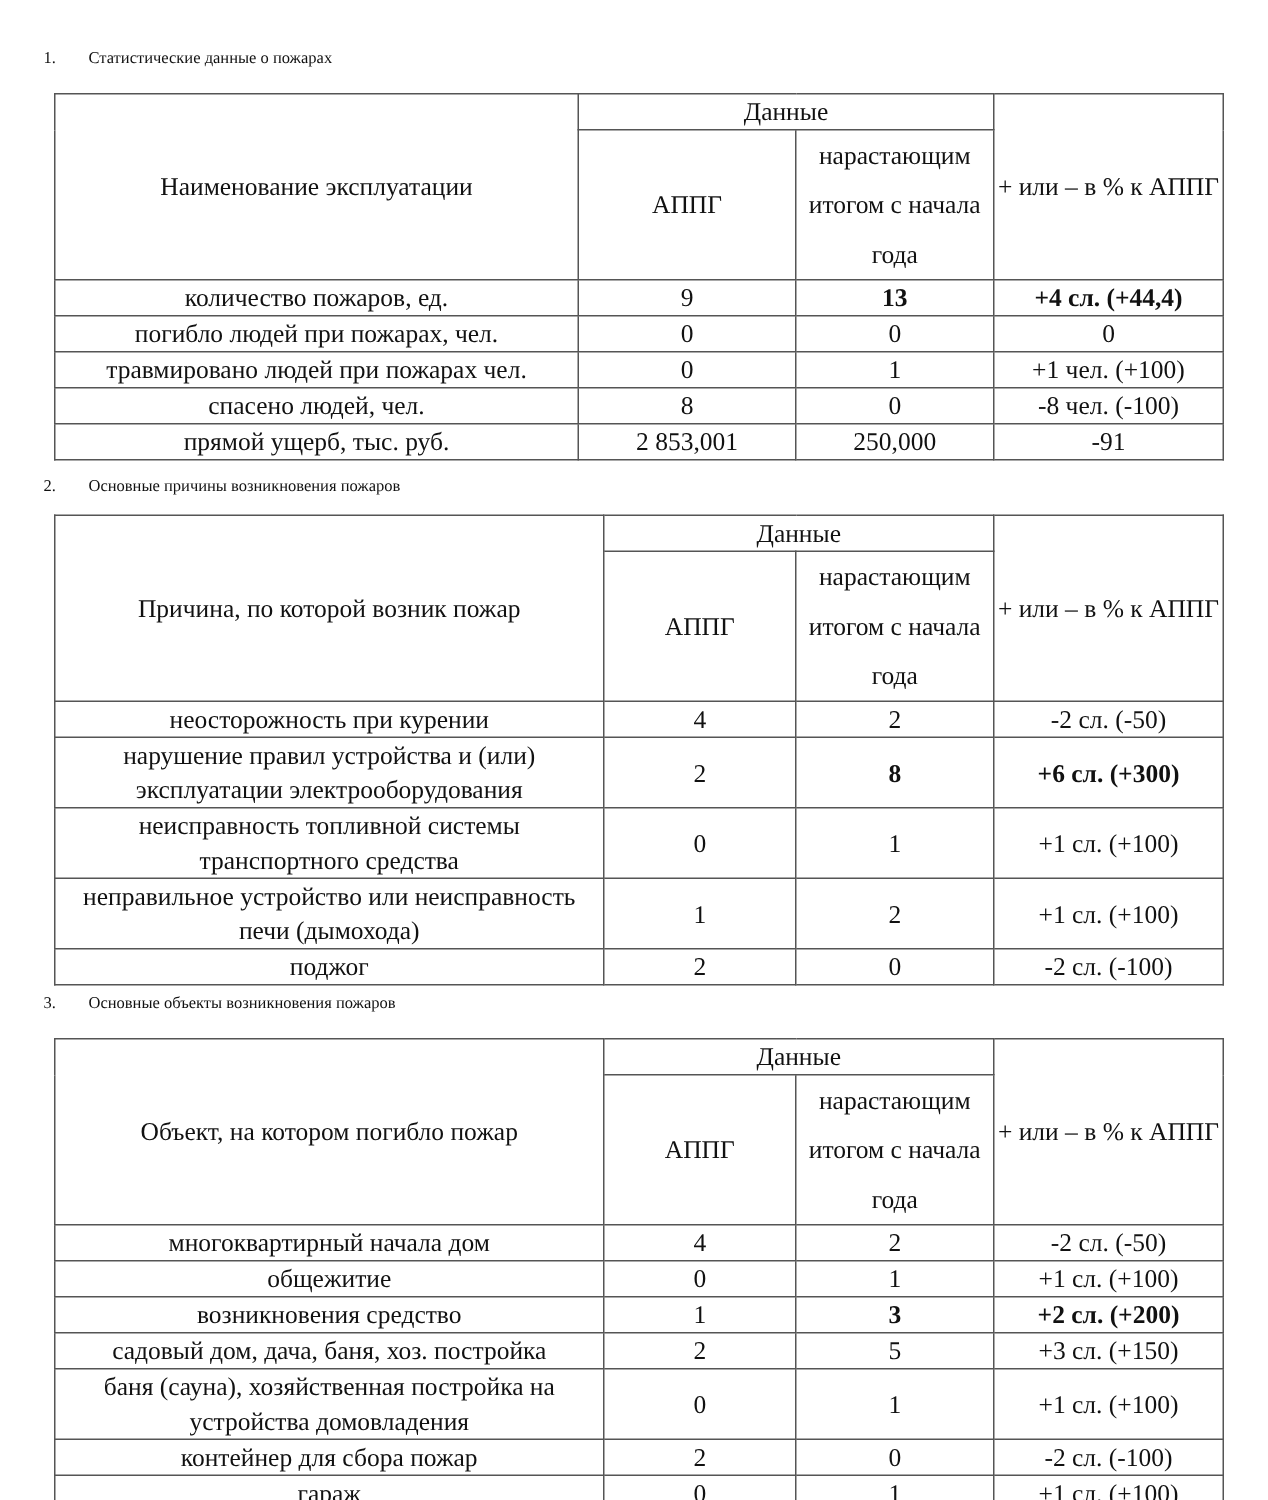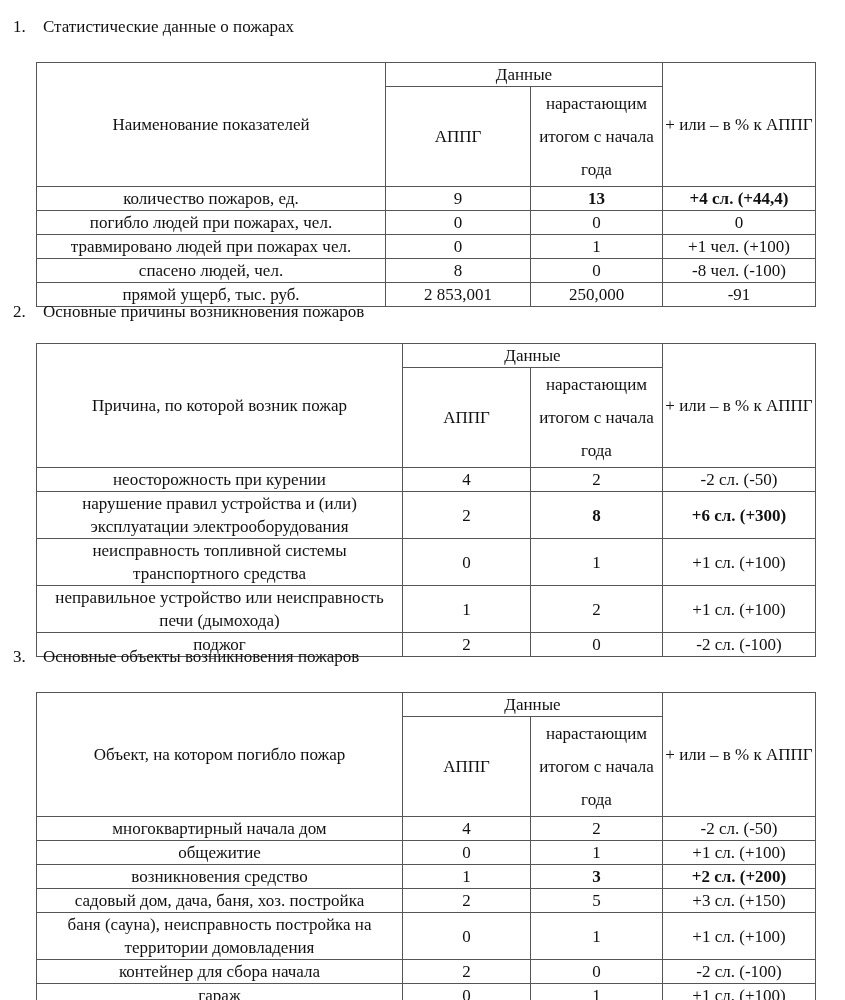--- a/index.html
+++ b/index.html
@@ -2,21 +2,21 @@
 <html><head>
 <meta charset="utf-8">
 <style>
   html, body { margin: 0; padding: 0; background: #ffffff; }
   body {
     width: 845px; height: 1000px; position: relative; overflow: hidden;
     font-family: "Liberation Serif", "DejaVu Serif", serif;
     color: #111111; font-size: 17px;
   }
   .section-title {
-    position: absolute; left: 13px; margin: 0; font-weight: normal; font-size: 17px;
+    position: absolute; left: 13px; margin: 16px; font-weight: normal; font-size: 11px;
     white-space: nowrap;
   }
   .section-title .num { display: inline-block; width: 30px; }
   table {
     position: absolute; left: 36px; width: 779px;
     border-collapse: collapse; table-layout: fixed;
   }
   td, th {
     border: 1.3px solid #555555; text-align: center; vertical-align: middle;
     padding: 0 2px; font-weight: normal; line-height: 23px; font-size: 17px;
@@ -39,21 +39,21 @@
 </h2>
 <table class="t1">
   <colgroup>
       <col style="width:349px">
       <col style="width:145px">
       <col style="width:132px">
       <col style="width:153px">
     </colgroup>
   <tbody>
       <tr class="hdr-top">
-    <th rowspan="2">Наименование показателей</th>
+    <th rowspan="2">Наименование эксплуатации</th>
     <th colspan="2">Данные</th>
     <th rowspan="2"><span>+ или – в % к АППГ</span></th>
   </tr>
   <tr class="hdr-bottom">
     <th>АППГ</th>
     <th class="sub">нарастающим итогом с начала года</th>
   </tr>
   <tr class="r1">
     <td>количество пожаров, ед.</td>
     <td>9</td>
@@ -178,27 +178,27 @@
     <td class="bold">3</td>
     <td class="bold">+2 сл. (+200)</td>
   </tr>
   <tr class="r1">
     <td>садовый дом, дача, баня, хоз. постройка</td>
     <td>2</td>
     <td>5</td>
     <td>+3 сл. (+150)</td>
   </tr>
   <tr class="r2">
-    <td>баня (сауна), неисправность постройка на территории домовладения</td>
-    <td>0</td>
-    <td>1</td>
-    <td>+1 сл. (+100)</td>
-  </tr>
-  <tr class="r1">
-    <td>контейнер для сбора начала</td>
+    <td>баня (сауна), хозяйственная постройка на устройства домовладения</td>
+    <td>0</td>
+    <td>1</td>
+    <td>+1 сл. (+100)</td>
+  </tr>
+  <tr class="r1">
+    <td>контейнер для сбора пожар</td>
     <td>2</td>
     <td>0</td>
     <td>-2 сл. (-100)</td>
   </tr>
   <tr class="r1">
     <td>гараж</td>
     <td>0</td>
     <td>1</td>
     <td>+1 сл. (+100)</td>
   </tr>

